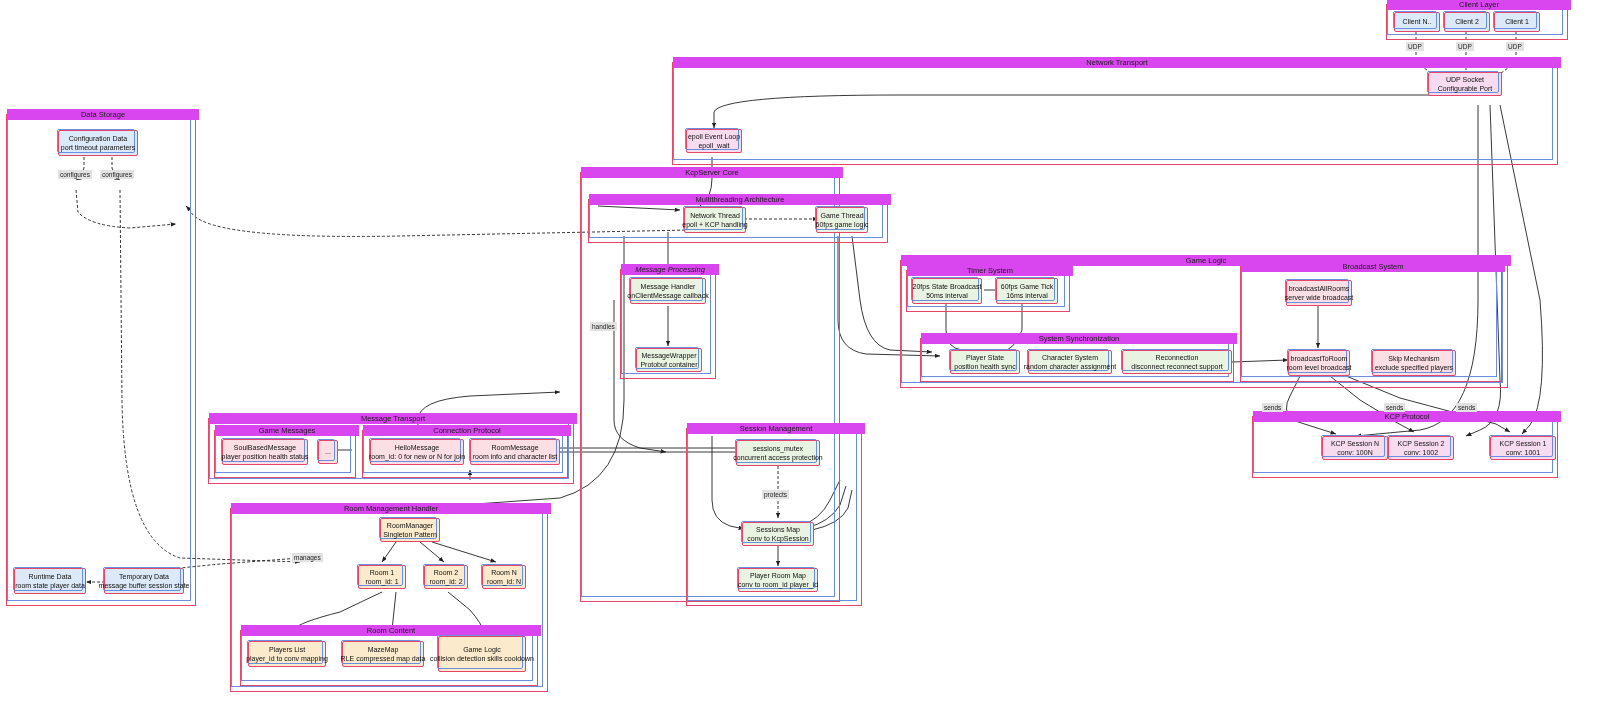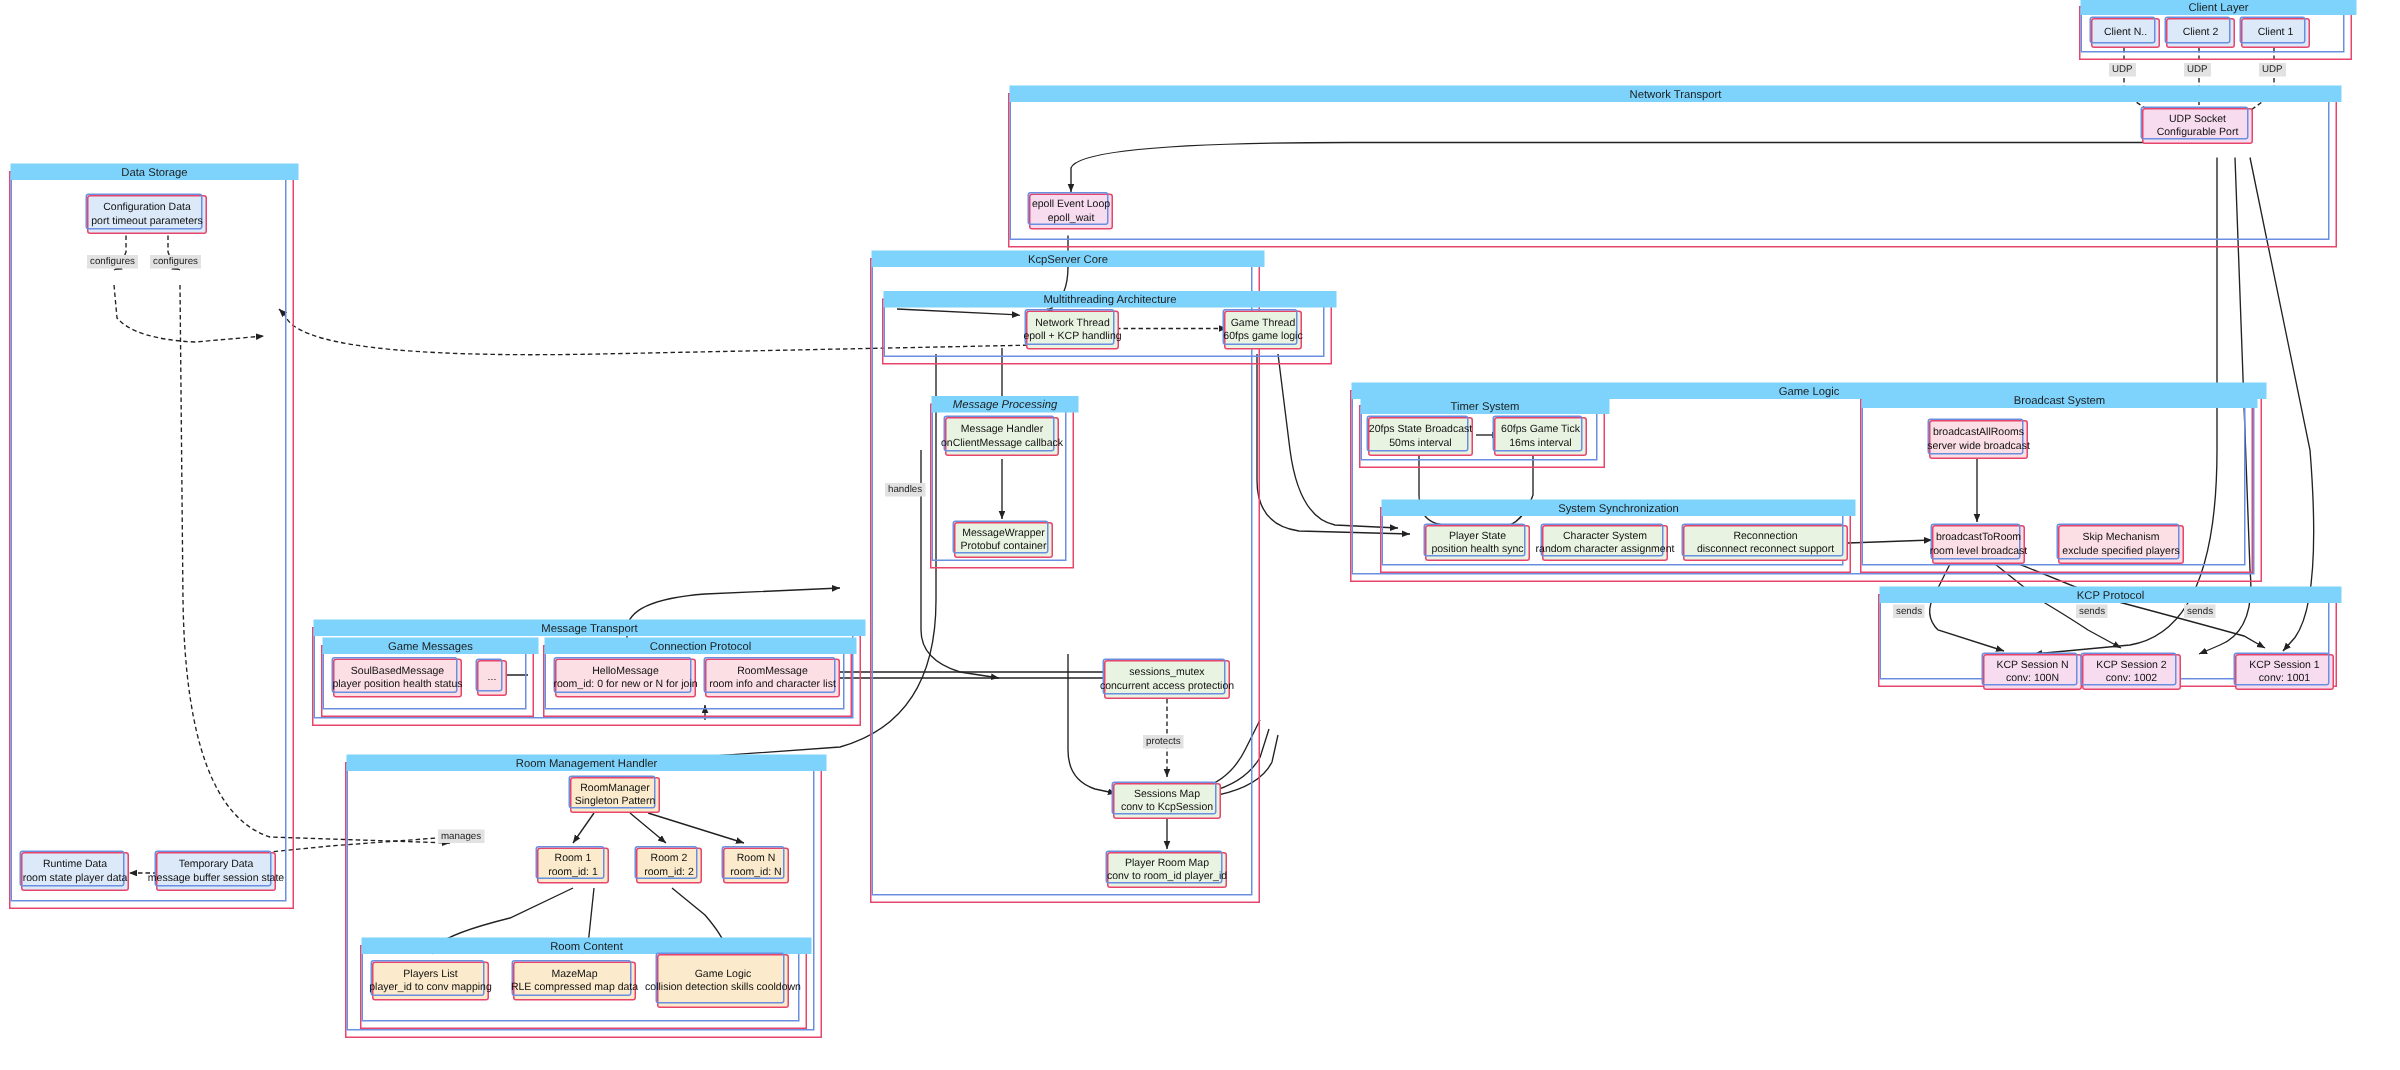--- a/index.html
+++ b/index.html
@@ -1,20 +1,20 @@
 <!DOCTYPE html>
 <html><head>
 <meta charset="utf-8">
 <style>
   html,body{margin:0;padding:0;background:#fff;}
   body{font-family:"Liberation Sans",sans-serif;}
   #stage{position:relative;width:1600px;height:713px;overflow:hidden;background:#fff;}
   svg#edges{position:absolute;left:0;top:0;width:1600px;height:713px;pointer-events:none;}
   .cluster{position:absolute;box-sizing:border-box;border:1px solid #e8456b;background:transparent;}
-  .cluster .cl-label{position:absolute;top:-6px;left:0;width:100%;text-align:center;font-size:7.5px;color:#1c1c1c;background:#7dd3fc;padding:0 2px;line-height:11px;}
+  .cluster .cl-label{position:absolute;top:-6px;left:0;width:100%;text-align:center;font-size:7.5px;color:#1c1c1c;background:#d946ef;padding:0 2px;line-height:11px;}
   .cluster .cl-inner-border{position:absolute;left:0;top:0;right:4px;bottom:4px;border:1px solid #6a8fe0;box-sizing:border-box;}
   .node{position:absolute;box-sizing:border-box;border:1px solid #e8456b;border-radius:2px;display:flex;flex-direction:column;align-items:center;justify-content:center;text-align:center;font-size:7px;line-height:9.5px;color:#101010;padding:2px 3px;}
   .node .shadow{position:absolute;left:-2px;top:-2px;right:2px;bottom:2px;border:1px solid #6a8fe0;border-radius:2px;pointer-events:none;}
   .node span{position:relative;z-index:2;white-space:nowrap;}
   .n-pink{background:#f7dcf0;}
   .n-green{background:#e9f3e2;}
   .n-blue{background:#dce9f8;}
   .n-cream{background:#fbeacb;}
   .n-rose{background:#fbdfe4;}
   .edge-label{position:absolute;font-size:6.5px;color:#1c1c1c;background:#e2e2e2;padding:0 2px;line-height:9px;white-space:nowrap;z-index:5;}
@@ -223,21 +223,21 @@
     <div class="shadow"></div>
     <span>broadcastToRoom</span>
     <span>room level broadcast</span>
   </div>
   <div class="node n-rose" style="left:1372px;top:350px;width:84px;height:26px;">
     <div class="shadow"></div>
     <span>Skip Mechanism</span>
     <span>exclude specified players</span>
   </div>
 
-  <div class="cluster" style="left:1252px;top:396px;width:306px;height:62px;">
+  <div class="cluster" style="left:1252px;top:416px;width:306px;height:62px;">
     <div class="cl-inner-border"></div>
     <div class="cl-label">KCP Protocol</div>
   </div>
   <div class="node n-pink" style="left:1322px;top:436px;width:66px;height:24px;">
     <div class="shadow"></div>
     <span>KCP Session N</span>
     <span>conv: 100N</span>
   </div>
   <div class="node n-pink" style="left:1388px;top:436px;width:66px;height:24px;">
     <div class="shadow"></div>
@@ -278,20 +278,24 @@
     <div class="shadow"></div>
     <span>HelloMessage</span>
     <span>room_id: 0 for new or N for join</span>
   </div>
   <div class="node n-rose" style="left:470px;top:439px;width:90px;height:26px;">
     <div class="shadow"></div>
     <span>RoomMessage</span>
     <span>room info and character list</span>
   </div>
 
+  <div class="cluster" style="left:686px;top:428px;width:176px;height:178px;">
+    <div class="cl-inner-border"></div>
+    <div class="cl-label">Session Management</div>
+  </div>
   <div class="node n-green" style="left:736px;top:440px;width:84px;height:26px;">
     <div class="shadow"></div>
     <span>sessions_mutex</span>
     <span>concurrent access protection</span>
   </div>
   <div class="edge-label" style="left:762px;top:490px;">protects</div>
   <div class="node n-green" style="left:742px;top:522px;width:72px;height:24px;">
     <div class="shadow"></div>
     <span>Sessions Map</span>
     <span>conv to KcpSession</span>

